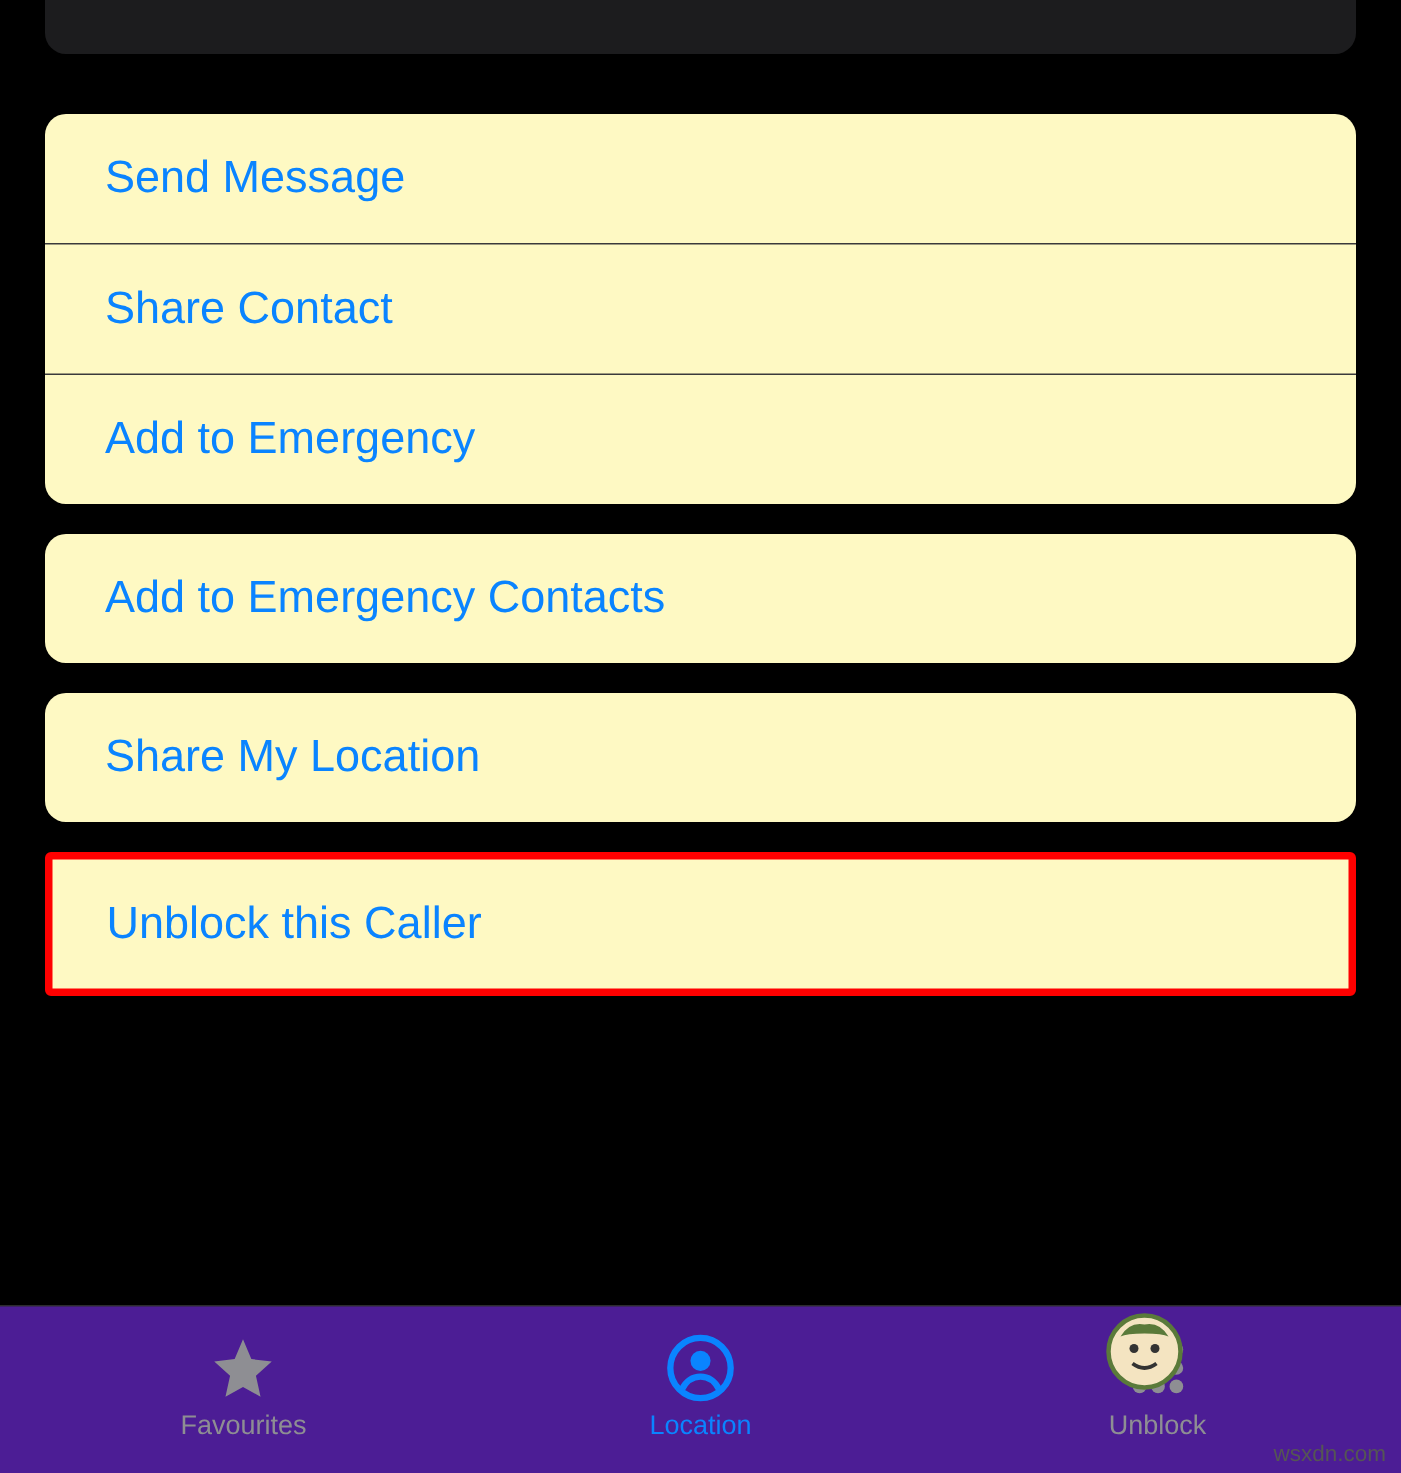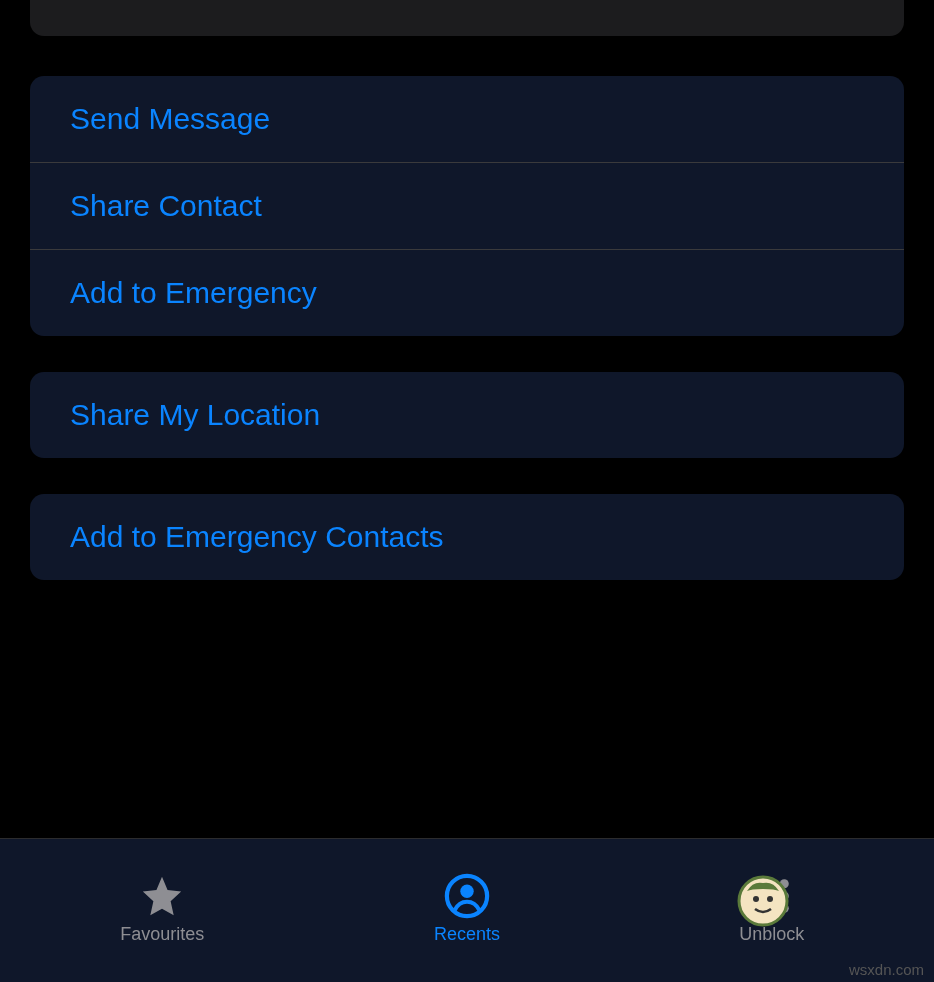--- a/index.html
+++ b/index.html
@@ -21,23 +21,23 @@
       display: flex;
       flex-direction: column;
       padding: 0 30px;
     }
     .content {
       flex: 1;
       display: flex;
       flex-direction: column;
     }
     .section {
-      background: #0f172a;
+      background: #fef9c3;
       border-radius: 14px;
-      margin-bottom: 36px;
+      margin-bottom: 20px;
     }
     .section-top {
       background: #1c1c1e;
       border-radius: 0 0 14px 14px;
       margin-bottom: 40px;
       height: 36px;
     }
     .row {
       padding: 26px 40px;
       font-size: 30px;
@@ -55,22 +55,22 @@
       padding: 0;
     }
     .highlight-box .row {
       padding: 26px 36px;
     }
     .tab-bar {
       position: absolute;
       bottom: 0;
       left: 0;
       right: 0;
-      height: 144px;
-      background: #0f172a;
+      height: 112px;
+      background: #4c1d95;
       border-top: 1px solid #2c2c2e;
       display: flex;
       justify-content: space-around;
       align-items: center;
       padding: 8px 10px 12px 10px;
     }
     .tab-item {
       display: flex;
       flex-direction: column;
       align-items: center;
@@ -119,27 +119,30 @@
   <div class="content">
     <div class="section-top"></div>
 
     <div class="section">
       <div class="row">Send Message</div>
       <div class="row">Share Contact</div>
       <div class="row">Add to Emergency</div>
     </div>
 
     <div class="section">
+      <div class="row">Add to Emergency Contacts</div>
+    </div>
+
+    <div class="section">
       <div class="row">Share My Location</div>
     </div>
 
-    <div class="section">
-      <div class="row">Add to Emergency Contacts</div>
+    <div class="section highlight-box">
+      <div class="row">Unblock this Caller</div>
     </div>
-
 
     <div class="spacer-fill"></div>
   </div>
 </div>
 
 <div class="tab-bar">
   <div class="tab-item">
     <span class="tab-icon">
       <svg width="46" height="46" viewBox="0 0 24 24" fill="#8e8e93">
           <path d="M12 2l2.9 6.9L22 9.7l-5.5 5 1.6 7.3L12 18.6 5.9 22l1.6-7.3L2 9.7l7.1-.8L12 2z"></path>
@@ -150,21 +153,21 @@
 
 
   <div class="tab-item active">
     <span class="tab-icon">
       <svg width="46" height="46" viewBox="0 0 24 24" fill="none">
           <circle cx="12" cy="12" r="10.5" stroke="#0a84ff" stroke-width="2.2"></circle>
           <circle cx="12" cy="9.5" r="3.5" fill="#0a84ff"></circle>
           <path d="M5.5 19.5c1.5-3 4-4.5 6.5-4.5s5 1.5 6.5 4.5" stroke="#0a84ff" stroke-width="2.2" fill="none"></path>
         </svg>
     </span>
-    <span class="tab-label">Recents</span>
+    <span class="tab-label">Location</span>
   </div>
 
   <div class="tab-item">
     <span class="tab-icon">
       <svg width="42" height="42" viewBox="0 0 24 24" fill="#8e8e93">
         <circle cx="5" cy="5" r="2.6"></circle>
           <circle cx="12" cy="5" r="2.6"></circle>
           <circle cx="19" cy="5" r="2.6"></circle>
         <circle cx="5" cy="12" r="2.6"></circle>
           <circle cx="12" cy="12" r="2.6"></circle>

